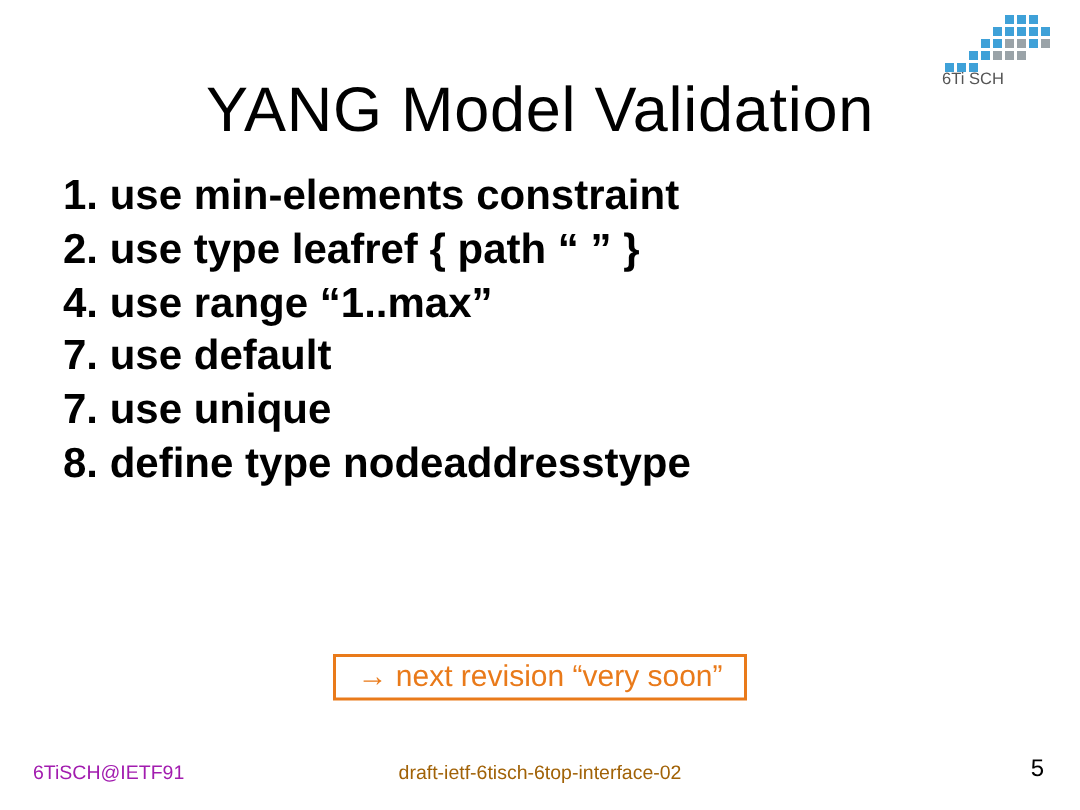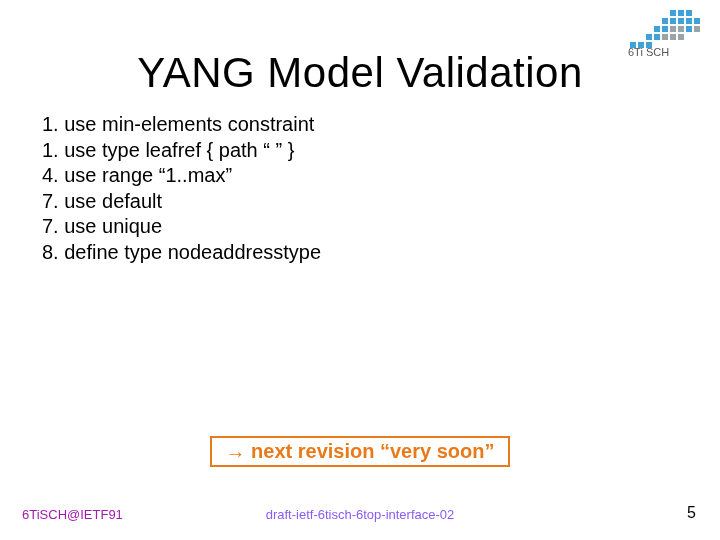--- a/index.html
+++ b/index.html
@@ -21,56 +21,56 @@
     margin-top: 21px;
   }
 
   .list {
     position: absolute;
     top: 112px;
     left: 42px;
     width: 620px;
   }
   .list .item {
-    font-size: 20px;
+    font-size: 28px;
     line-height: 1.28;
-    font-weight: 400;
+    font-weight: 700;
   }
 
   .next {
     position: absolute;
     top: 436px;
     left: 0;
     width: 720px;
     text-align: center;
   }
   .next .inner {
     display: inline-block;
     border: 2px solid #e97a1a;
     padding: 2px 14px;
     color: #e97a1a;
     font-size: 20px;
-    font-weight: 700;
+    font-weight: 400;
   }
 
   .footer-left {
     position: absolute;
     bottom: 18px;
     left: 22px;
     font-size: 13px;
     color: #a21caf;
   }
   .footer-center {
     position: absolute;
     bottom: 18px;
     left: 0;
     width: 720px;
     text-align: center;
     font-size: 13px;
-    color: #8b5cf6;
+    color: #a16207;
   }
   .footer-right {
     position: absolute;
     bottom: 18px;
     right: 24px;
     font-size: 16px;
     color: #000;
   }
 </style>
 </head>
@@ -109,21 +109,21 @@
       </g>
       <text x="2" y="50" font-family="Arial" font-size="11" fill="#555">6Ti</text>
       <text x="20" y="50" font-family="Arial" font-size="11" fill="#555">SCH</text>
     </svg>
   </div>
 
   <h1 class="title">YANG Model Validation</h1>
 
   <div class="list">
     <div class="item">1. use min-elements constraint</div>
-    <div class="item">1. use type leafref { path “ ” }</div>
+    <div class="item">2. use type leafref { path “ ” }</div>
     <div class="item">4. use range “1..max”</div>
     <div class="item">7. use default</div>
     <div class="item">7. use unique</div>
     <div class="item">8. define type nodeaddresstype</div>
   </div>
 
   <div class="next">
     <span class="inner">→ next revision “very soon”</span>
   </div>
 

